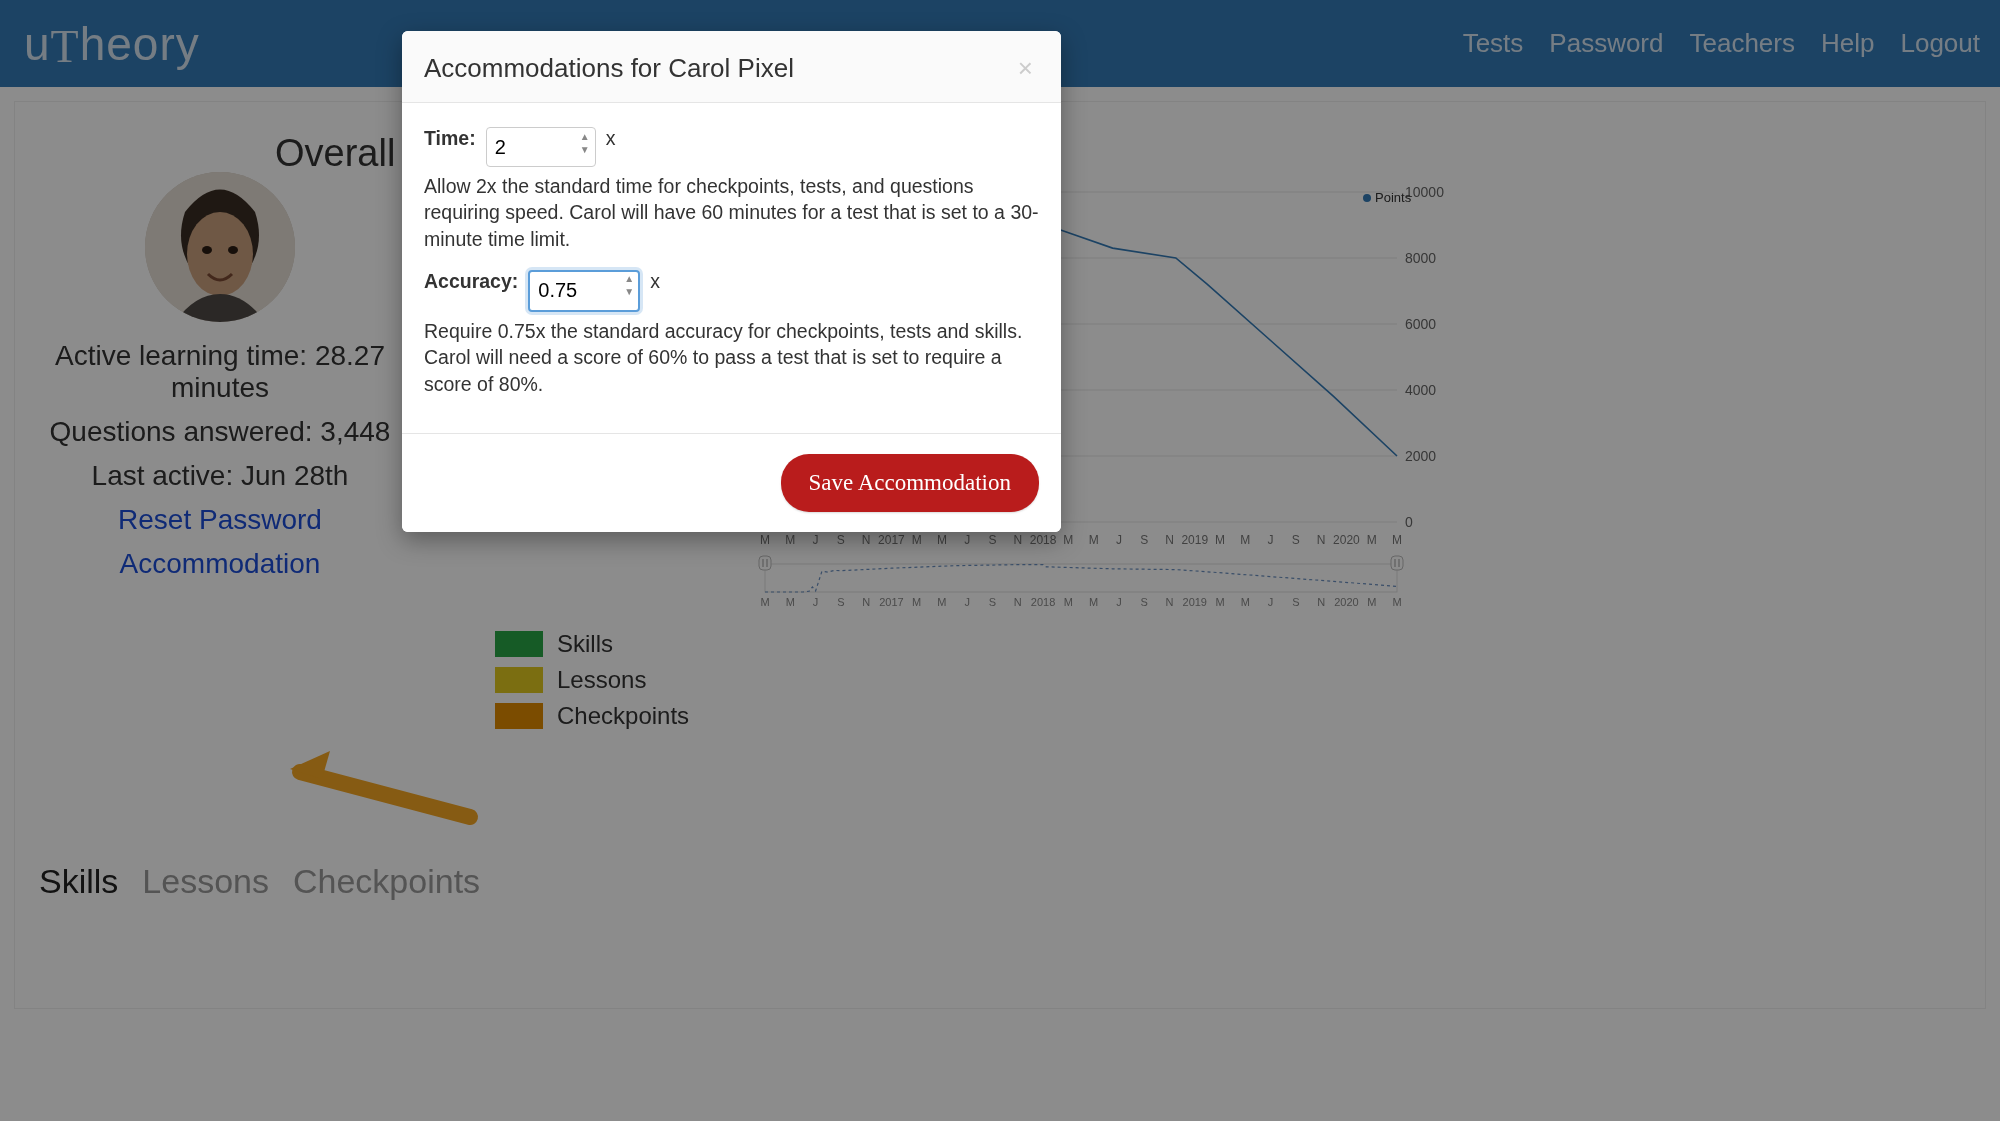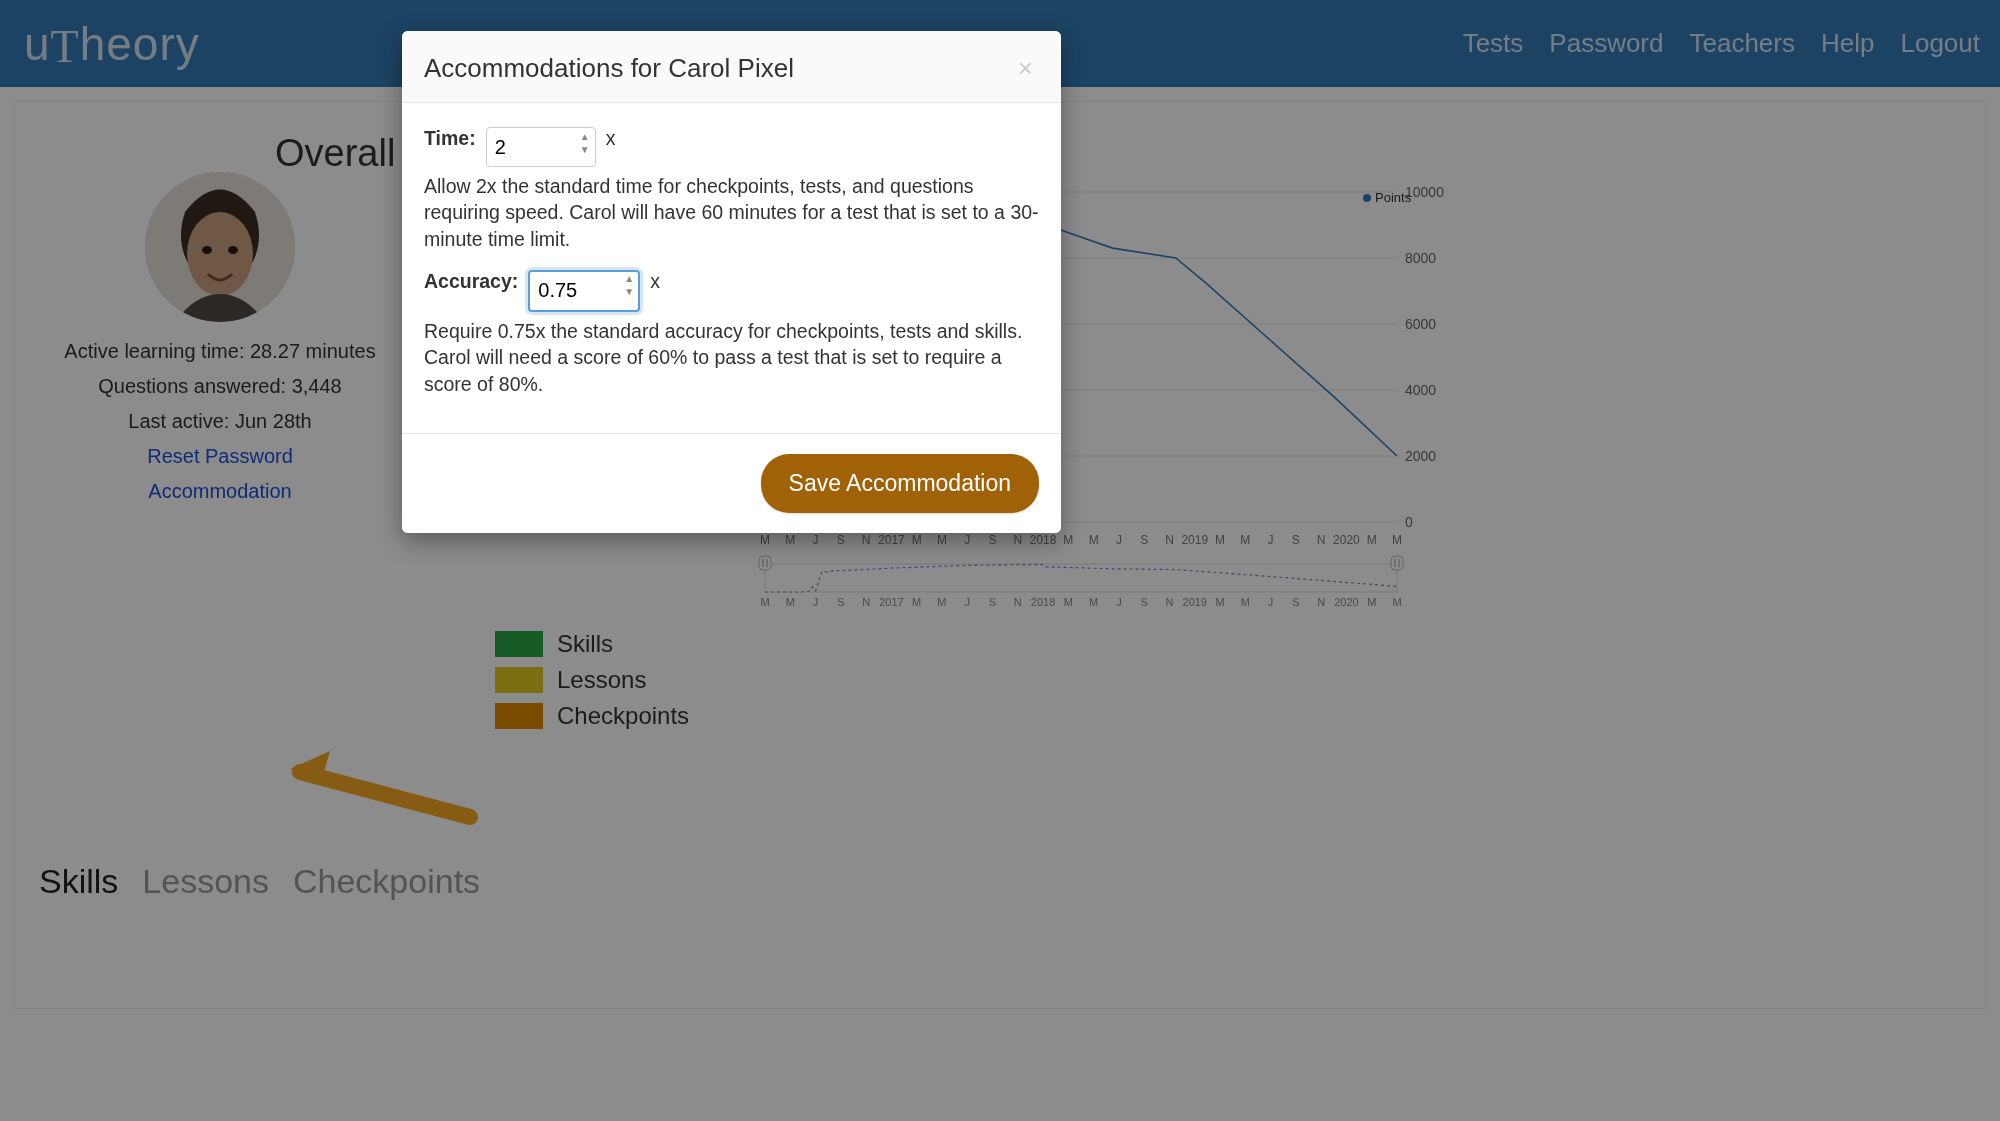--- a/index.html
+++ b/index.html
@@ -14,21 +14,21 @@
   .page { position:relative; padding:0; }
   .breadcrumb-row { display:flex; align-items:center; gap:24px; padding:32px 0 8px 18px; }
   .back-circle { width:60px; height:60px; border-radius:50%; background:#28a745; display:flex; align-items:center; justify-content:center; cursor:pointer; box-shadow:0 1px 3px rgba(0,0,0,.2); }
   .back-circle svg { stroke:#fff; }
   .crumb-name { color:#337ab7; font-size:30px; font-weight:600; }
   .crumb-drop { width:30px; height:30px; border-radius:50%; background:#337ab7; display:inline-flex; align-items:center; justify-content:center; margin-left:6px; cursor:pointer; transform:translateY(2px); }
   .crumb-drop svg { fill:#fff; }
 
   .content-card { margin:14px 14px 0 14px; border:1px solid #eee; background:#fff; min-height:870px; padding:36px 10px 0 10px; position:relative; }
 
-  .col-left { position:absolute; left:10px; top:70px; width:390px; text-align:center; color:#333; font-size:20px; }
+  .col-left { position:absolute; left:10px; top:70px; width:390px; text-align:center; color:#333; font-size:28px; }
   .avatar { width:150px; height:150px; border-radius:50%; background:#d0c7bd; margin:0 auto 18px auto; overflow:hidden; }
   .avatar svg { display:block; }
   .stat { margin:12px 0; }
   .link { color:#1d4ed8; cursor:pointer; }
 
   .overall-title { position:absolute; left:260px; top:30px; font-size:38px; color:#333; font-weight:400; }
 
   .donut-wrap { position:absolute; left:450px; top:110px; text-align:center; }
   .donut-inner-lbl { position:absolute; left:0; right:0; top:100px; text-align:center; font-size:60px; color:#f0ad4e; font-weight:700; }
   .donut-inner-lbl .pct { font-size:28px; font-weight:700; }
@@ -56,21 +56,21 @@
   .modal-body { padding:18px 22px; font-size:19.5px; color:#333; }
   .modal-body p { margin:6px 0 18px 0; line-height:1.35; }
   .fld-row { display:flex; gap:10px; margin-top:6px; }
   .fld-row label { font-weight:700; }
   .numwrap { position:relative; display:inline-block; }
   .numinput { width:76px; height:34px; font-size:20px; padding:2px 24px 2px 8px; border:1px solid #ccc; border-radius:4px; }
   .numinput.focus { border:2px solid #5b9dd9; box-shadow:0 0 0 3px rgba(91,157,217,.25); }
   .spin { position:absolute; right:4px; top:3px; display:flex; flex-direction:column; gap:0; }
   .spin-btn { width:14px; height:13px; border:none; background:transparent; padding:0; cursor:pointer; color:#888; font-size:10px; line-height:1; }
   .modal-footer { border-top:1px solid #e5e5e5; padding:20px 22px; text-align:right; background:#fff; }
-  .btn-primary { background:#a16207; color:#fff; border:none; border-radius:28px; font-size:23px; padding:16px 28px; cursor:pointer; box-shadow:0 1px 2px rgba(0,0,0,.15); }
+  .btn-primary { background:#b91c1c; color:#fff; border:none; border-radius:28px; font-size:23px; padding:16px 28px; cursor:pointer; box-shadow:0 1px 2px rgba(0,0,0,.15);font-family:Liberation Serif, serif; }
 
   .arrow-annot { position:absolute; left:265px; top:645px; pointer-events:none; }
 </style>
 </head>
 <body>
 
 <div class="topnav">
   <div class="brand">u<span class="T">T</span>heory</div>
   <div class="navlinks">
     <a>Tests</a>

